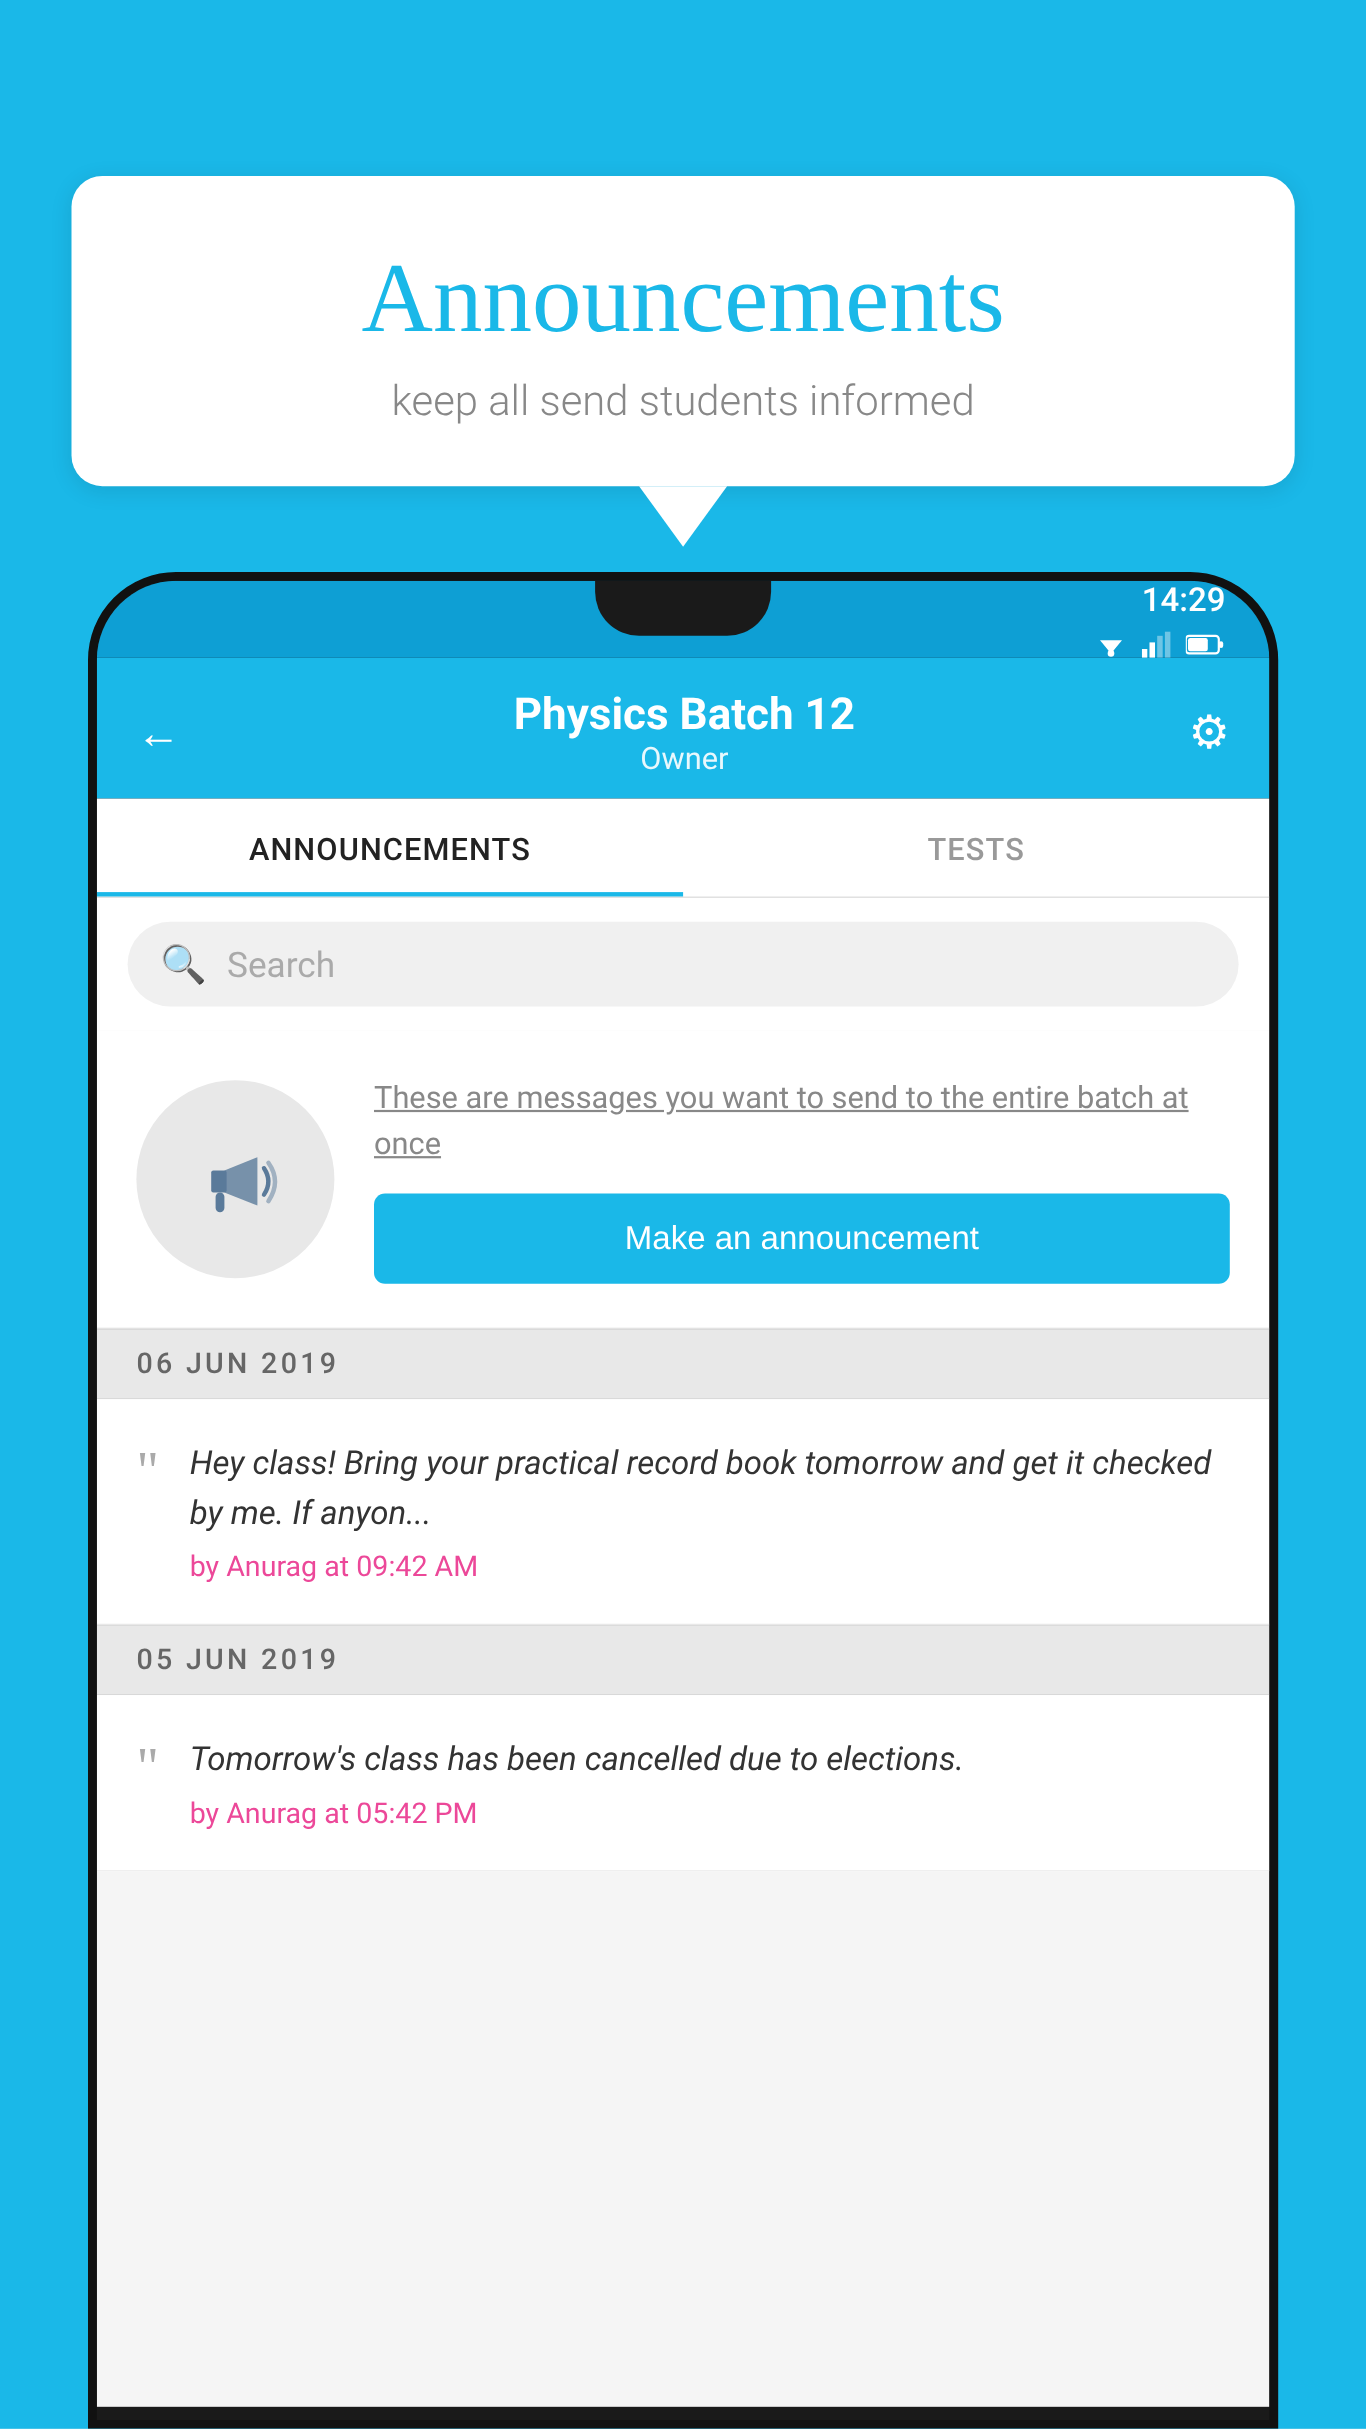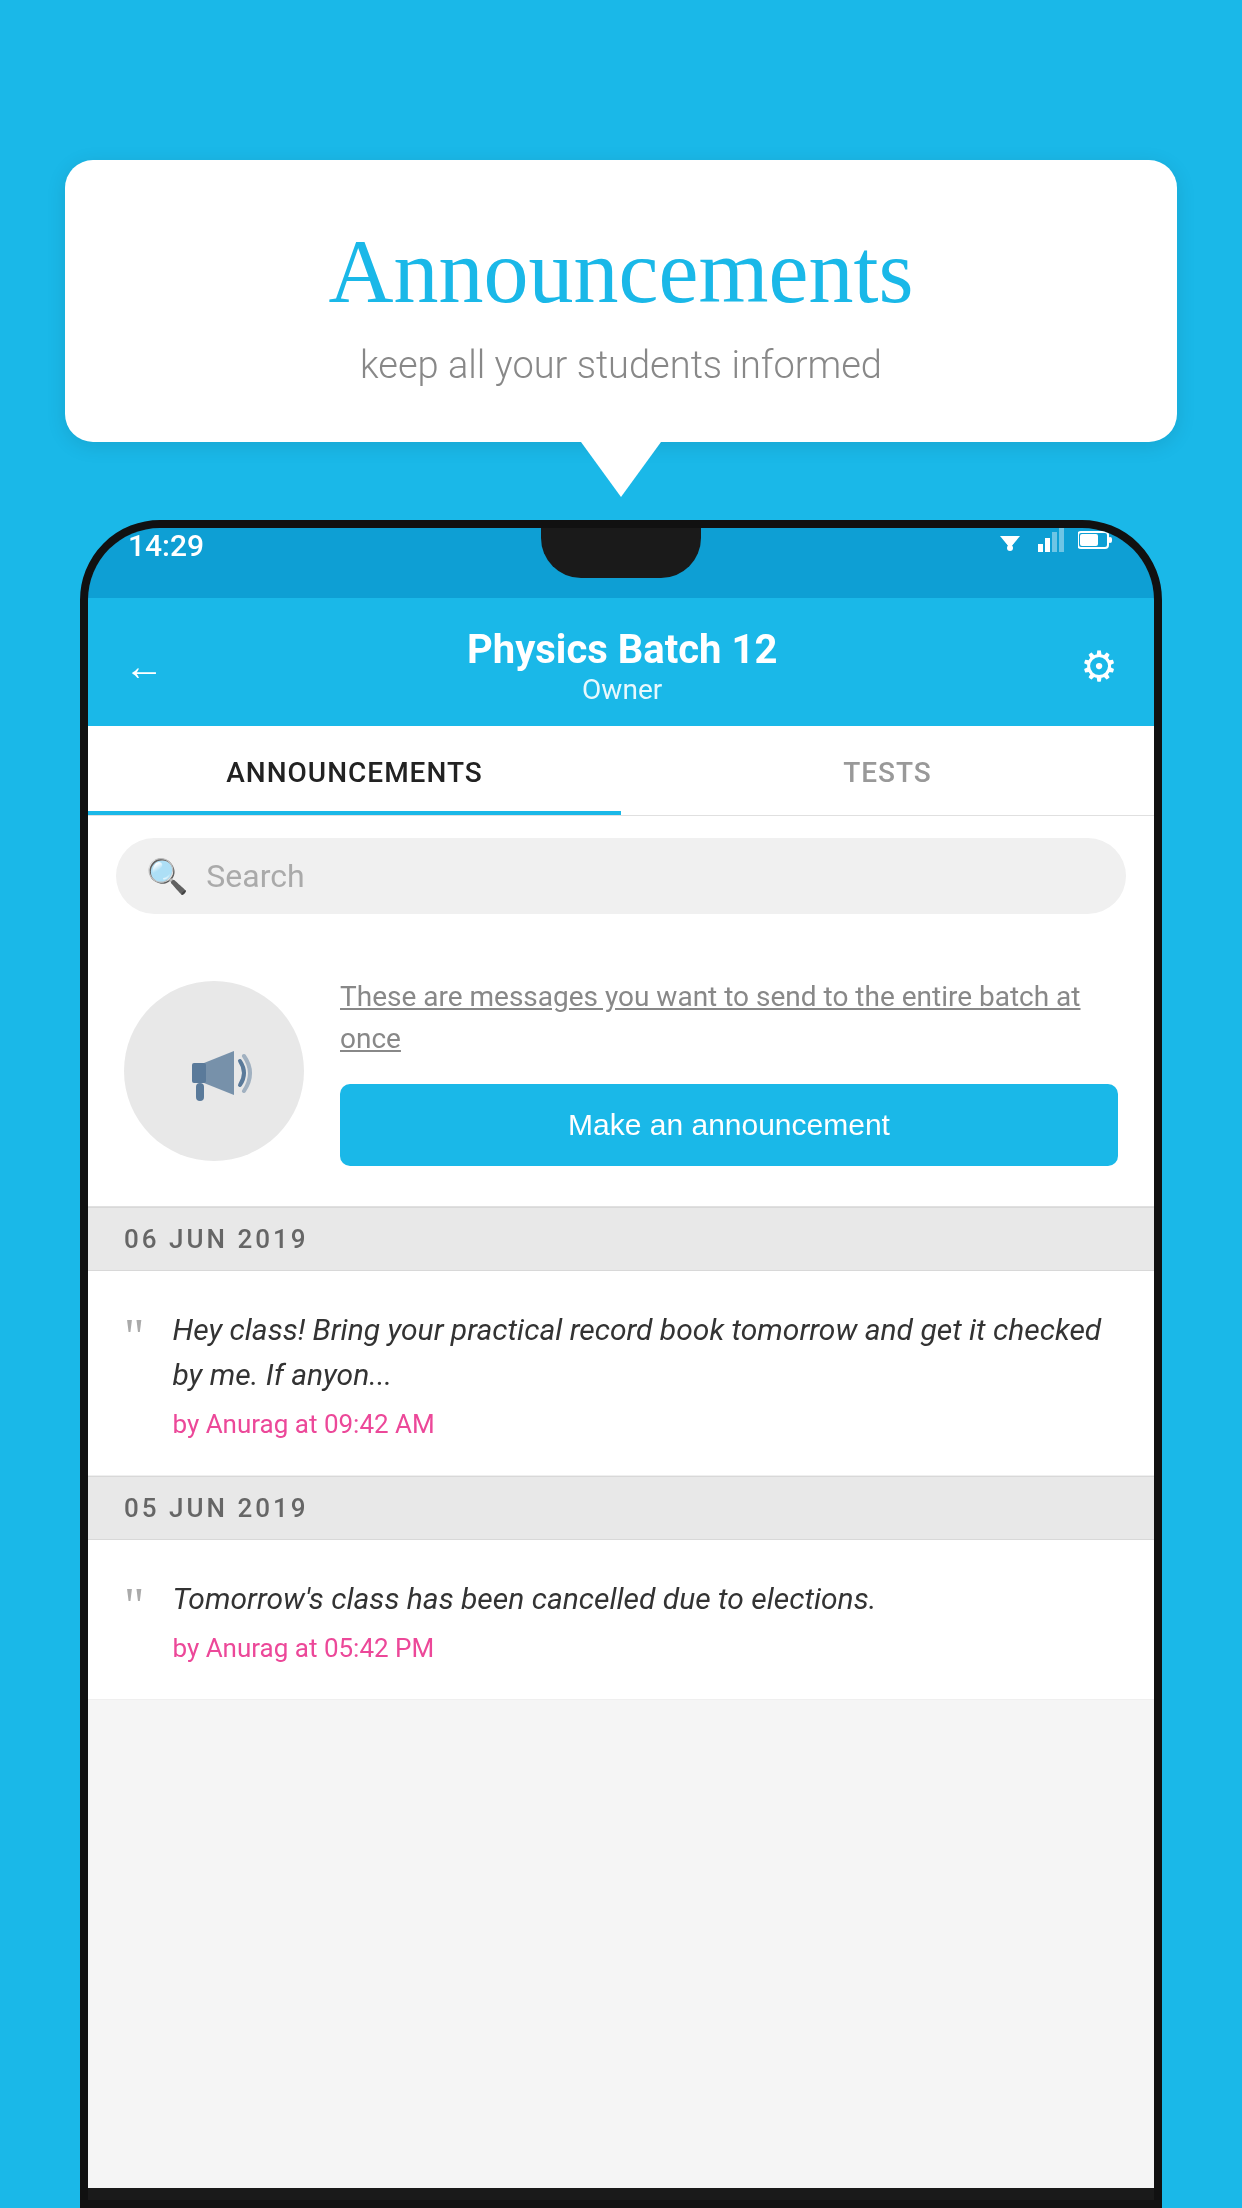--- a/index.html
+++ b/index.html
@@ -66,24 +66,25 @@
       border-radius: 80px 80px 0 0;
       border: 8px solid #111;
       overflow: hidden;
     }
 
     
     .status-bar {
       background: #0e9fd4;
       height: 70px;
       display: flex;
-      align-items: flex-start;
+      align-items: flex-end;
       justify-content: space-between;
       padding: 0 40px;
       position: relative;
+      flex-direction: column;
     }
 
     .status-time {
       color: white;
       font-size: 30px;
       font-weight: 500;
     }
 
     .status-icons {
       display: flex;
@@ -317,21 +318,21 @@
       background: #333;
       border-radius: 0 4px 4px 0;
     }
   </style>
 </head>
 <body>
 
 <div class="speech-bubble-container">
   <div class="speech-bubble">
     <div class="speech-bubble-title">Announcements</div>
-    <div class="speech-bubble-subtitle">keep all your students informed</div>
+    <div class="speech-bubble-subtitle">keep all send students informed</div>
   </div>
   <div class="speech-bubble-arrow"></div>
 </div>
 
 <div class="phone-frame">
   <div class="side-button-left"></div>
   <div class="side-button-right"></div>
 
   <div class="status-bar">
     <div class="notch"></div>

